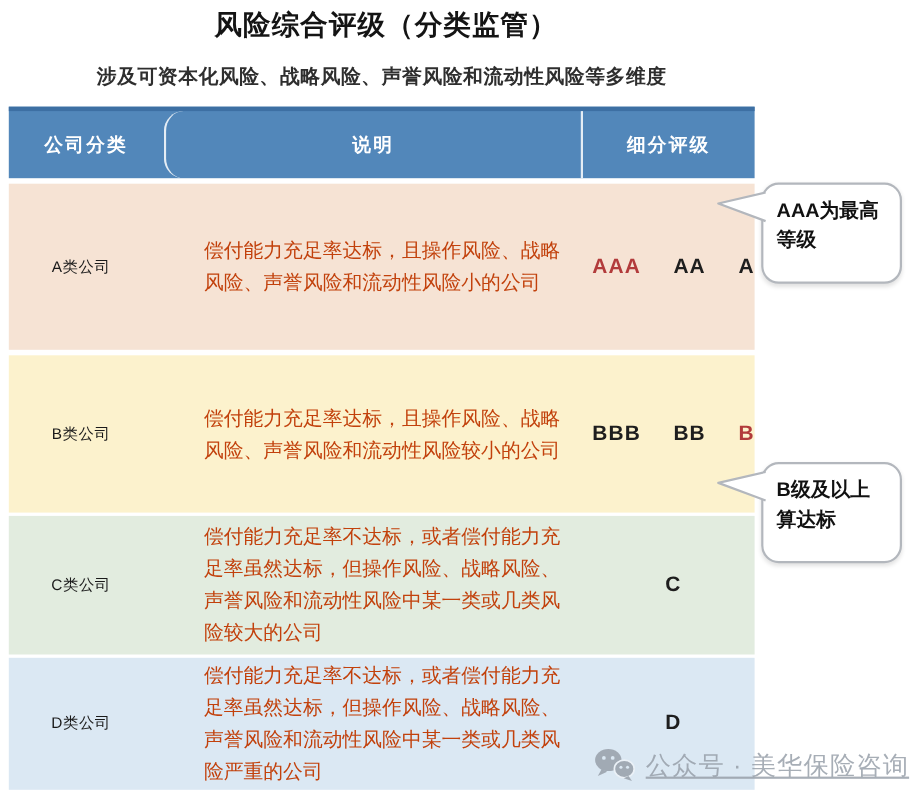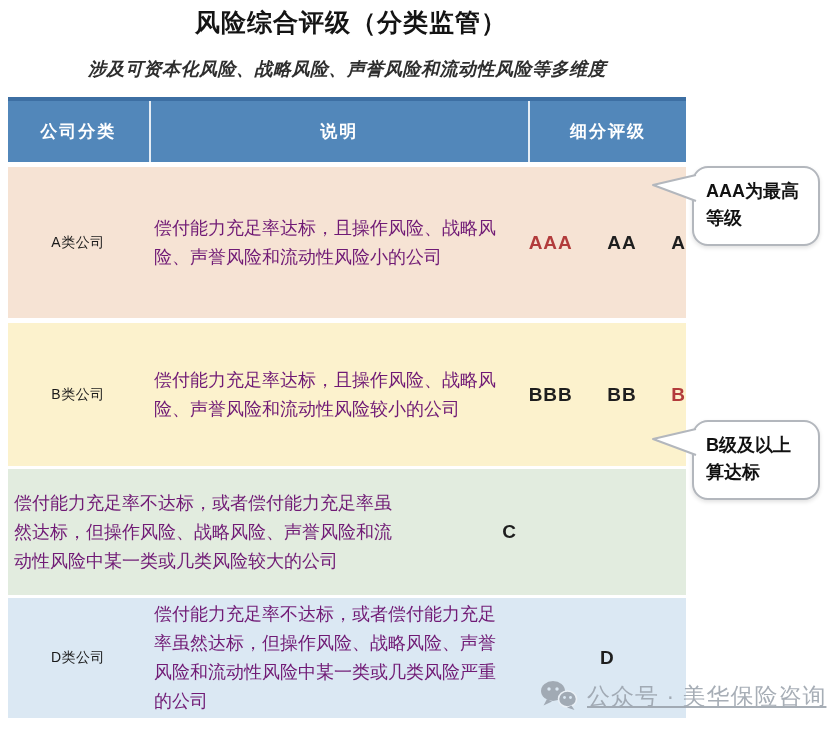--- a/index.html
+++ b/index.html
@@ -2,49 +2,49 @@
 <html style="--header-bg: #5287ba; --header-border: #3d6fa3; --row-a-bg: #f6e3d4; --row-b-bg: #fcf2cd; --row-c-bg: #e2ecdf; --row-d-bg: #dbe8f3; --accent-red: #b23b3b; --callout-border: #b3b7bd; --watermark-gray: #98a0aa;"><head>
 <meta charset="utf-8">
 <style>
   html,body{margin:0;padding:0;background:#fff;}
   body{font-family:"Liberation Sans","DejaVu Sans",sans-serif;-webkit-font-smoothing:antialiased;}
   .canvas{position:relative;width:830px;height:732px;background:#fff;overflow:hidden;}
 
   .title{position:absolute;left:12px;top:6px;width:678px;text-align:center;
          font-size:25px;font-weight:bold;color:#141414;letter-spacing:1px;}
   .subtitle{position:absolute;left:0px;top:57px;width:694px;text-align:center;
-         font-size:18px;font-weight:600;color:#2e2e2e;letter-spacing:0.5px;font-style:italic;}
+         font-size:18px;font-weight:600;color:#2e2e2e;letter-spacing:0.5px;}
 
   .table{position:absolute;left:8px;top:97px;width:678px;}
   .trow{display:flex;width:678px;box-sizing:border-box;}
   .thead{height:65px;background:var(--header-bg);border-top:4px solid var(--header-border);}
   .th{display:flex;align-items:center;justify-content:center;box-sizing:border-box;
       color:#fff;font-size:17px;font-weight:600;letter-spacing:2px;}
   .th.c2,.th.c3{border-left:2px solid rgba(255,255,255,0.85);}
-  .c1{width:154px;} .c2{width:415px;} .c3{width:173px;}
+  .c1{width:154px;} .c2{width:415px;border-radius:18px;} .c3{width:173px;}
 
   .row{margin-top:5px;}
   .row-a{height:151px;background:var(--row-a-bg);}
   .row-b{height:143px;background:var(--row-b-bg);margin-top:5px;}
   .row-c{height:126px;background:var(--row-c-bg);margin-top:3px;}
   .row-d{height:120px;background:var(--row-d-bg);margin-top:3px;}
 
   .td{box-sizing:border-box;}
   .cat{display:flex;align-items:center;justify-content:center;
        font-size:14px;font-weight:500;color:#1a1a1a;letter-spacing:0.5px;}
   .desc{display:flex;align-items:center;padding:0 28px 0 6px;
-        font-size:18px;font-weight:500;line-height:29px;color:#701a75;}
+        font-size:18px;font-weight:500;line-height:29px;color:#c2410c;margin-left:40px;}
   .ratings{display:flex;flex-direction:row;align-items:center;justify-content:space-between;
            padding:15px 0;}
   .ratings.single{justify-content:center;}
   .rating{font-size:19px;font-weight:600;color:#1e1e1e;letter-spacing:1px;}
   .rating.red{color:var(--accent-red);}
 
   .callout{position:absolute;width:180px;height:95px;}
-  .callout .bubble{position:absolute;left:42px;top:0;width:100px;padding:10px 12px 12px 12px;
+  .callout .bubble{position:absolute;left:42px;top:0;width:100px;padding:10px 12px 24px 12px;
        background:#fff;border:2px solid var(--callout-border);border-radius:16px;
        box-shadow:0 2px 4px rgba(0,0,0,0.12);
        font-size:18px;font-weight:bold;line-height:27px;color:#111;}
   .callout svg.tail{position:absolute;left:0;top:6px;z-index:2;}
   .callout-aaa{left:650px;top:166px;}
   .callout-b{left:650px;top:420px;}
 
   .watermark{position:absolute;left:540px;top:680px;display:flex;align-items:center;
        color:var(--watermark-gray);font-size:23px;letter-spacing:1px;opacity:0.85;text-decoration:underline;}
   .watermark svg{margin-right:9px;}
@@ -84,20 +84,21 @@
           <span>偿付能力充足率达标，且操作风险、战略风险、声誉风险和流动性风险较小的公司</span>
         </div>
       <div class="td c3 ratings">
         <span class="rating">BBB</span>
         <span class="rating">BB</span>
         <span class="rating red">B</span>
       </div>
     </div>
 
     <div class="trow row row-c">
+      <div class="td c1 cat">C类公司</div>
       <div class="td c2 desc">
           <span>偿付能力充足率不达标，或者偿付能力充足率虽然达标，但操作风险、战略风险、声誉风险和流动性风险中某一类或几类风险较大的公司</span>
         </div>
       <div class="td c3 ratings single">
         <span class="rating">C</span>
       </div>
     </div>
 
     <div class="trow row row-d">
       <div class="td c1 cat">D类公司</div>

